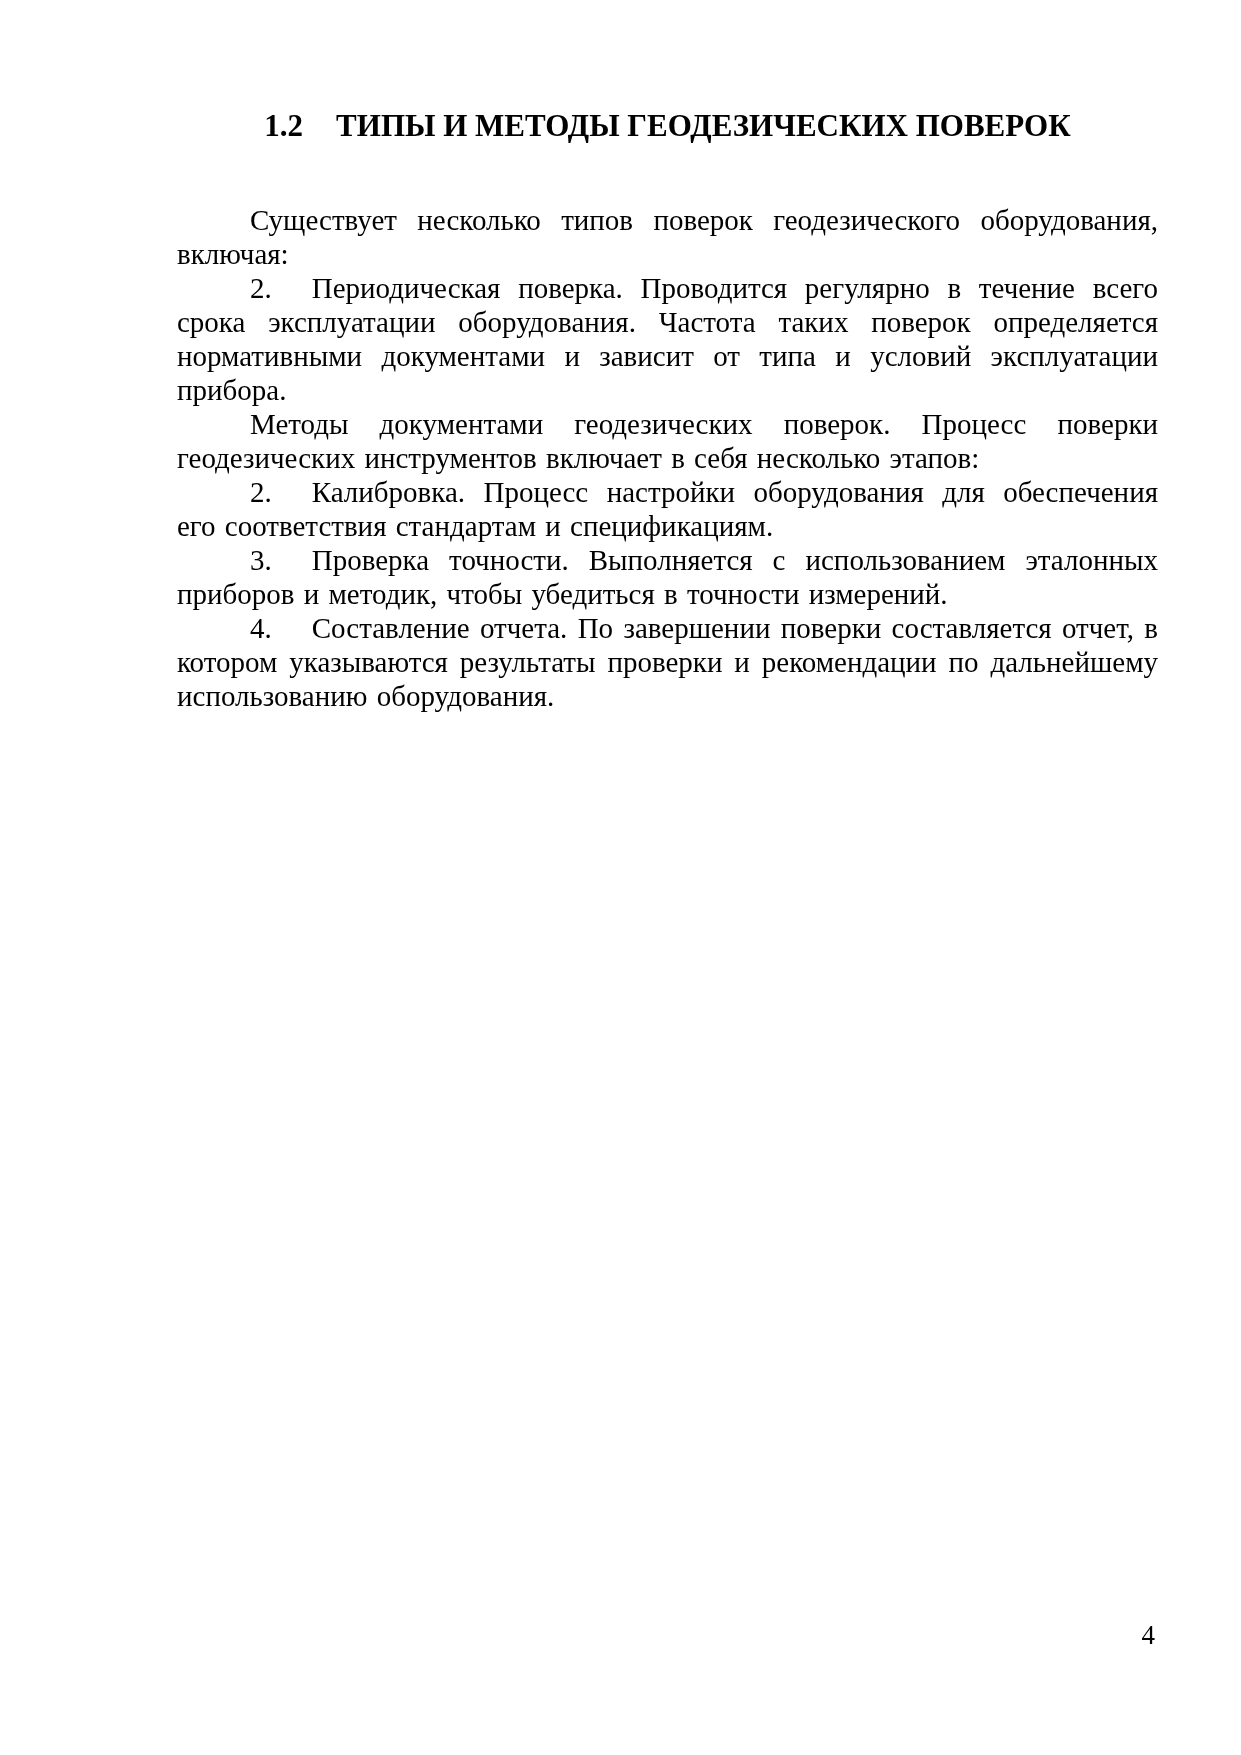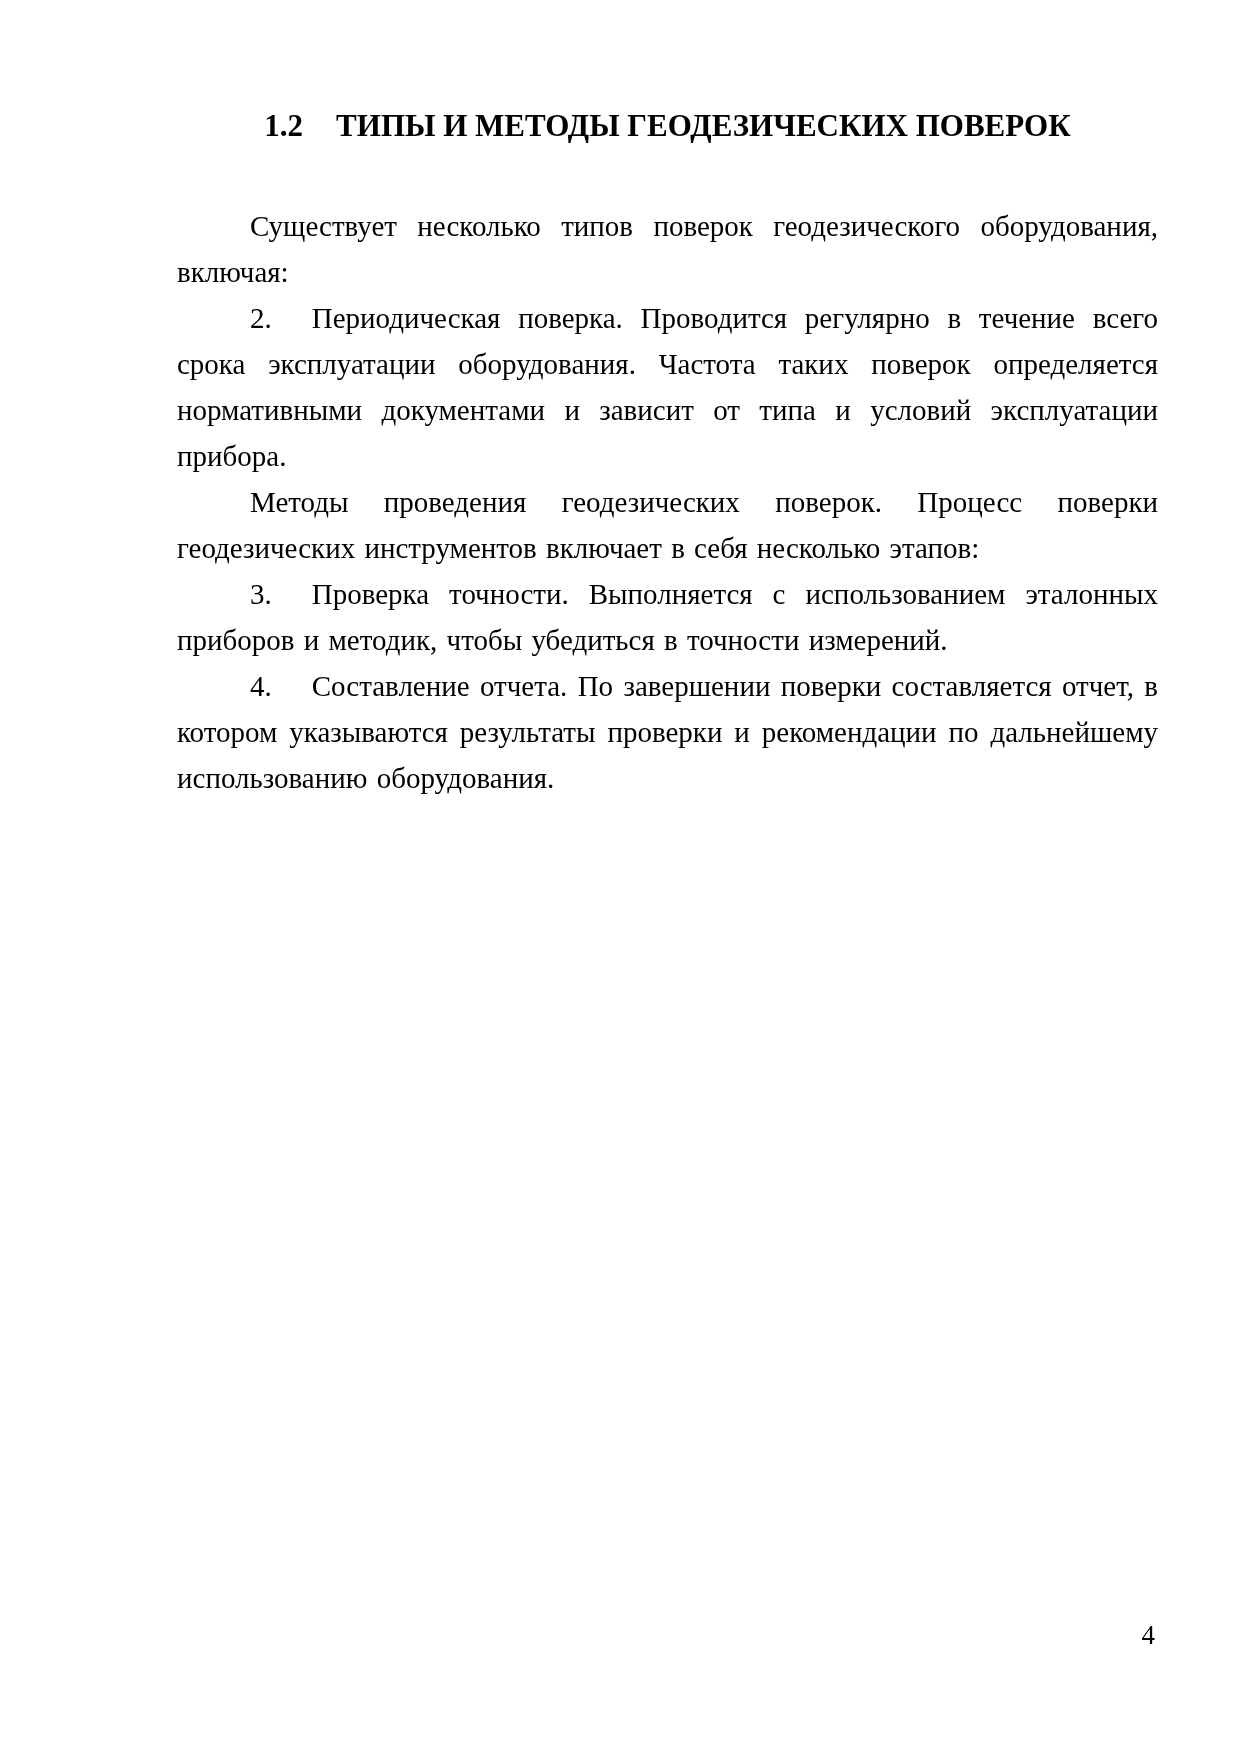--- a/index.html
+++ b/index.html
@@ -30,21 +30,21 @@
     text-align: center;
     white-space: nowrap;
   }
   .heading .htab {
     display: inline-block;
     width: 33px;
   }
   .para {
     margin: 0;
     font-size: 29px;
-    line-height: 46px;
+    line-height: 34px;
     text-align: justify;
     text-indent: 73px;
     word-spacing: 2px;
   }
   .para .tab {
     display: inline-block;
     width: 40px;
   }
   .page-number {
     position: absolute;
@@ -61,23 +61,24 @@
   <div class="content">
 
     <h1 class="heading"><span>1.2</span><span class="htab"></span><span>ТИПЫ И МЕТОДЫ ГЕОДЕЗИЧЕСКИХ ПОВЕРОК</span></h1>
 
     <p class="para"><span>Существует несколько типов поверок геодезического оборудования, включая:</span></p>
 
 
     <p class="para"><span class="num">2.</span><span class="tab"></span><span>Периодическая поверка. Проводится регулярно в течение всего срока эксплуатации оборудования. Частота таких поверок определяется нормативными документами и зависит от типа и условий эксплуатации прибора.</span></p>
 
 
-    <p class="para"><span>Методы проведения геодезических поверок. Процесс поверки геодезических инструментов включает в себя несколько этапов:</span></p>
+    <p class="para"><span>Методы документами геодезических поверок. Процесс поверки геодезических инструментов включает в себя несколько этапов:</span></p>
 
 
+    <p class="para"><span class="num">2.</span><span class="tab"></span><span>Калибровка. Процесс настройки оборудования для обеспечения его соответствия стандартам и спецификациям.</span></p>
 
     <p class="para"><span class="num">3.</span><span class="tab"></span><span>Проверка точности. Выполняется с использованием эталонных приборов и методик, чтобы убедиться в точности измерений.</span></p>
 
     <p class="para"><span class="num">4.</span><span class="tab"></span><span>Составление отчета. По завершении поверки составляется отчет, в котором указываются результаты проверки и рекомендации по дальнейшему использованию оборудования.</span></p>
 
 
   </div>
 
   <div class="page-number">4</div>
 </div>

